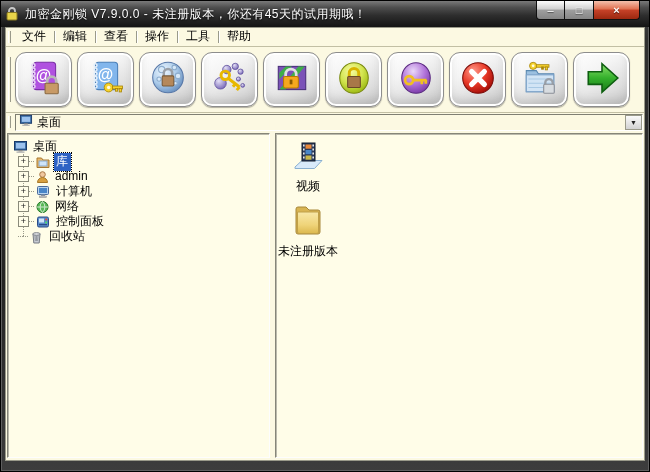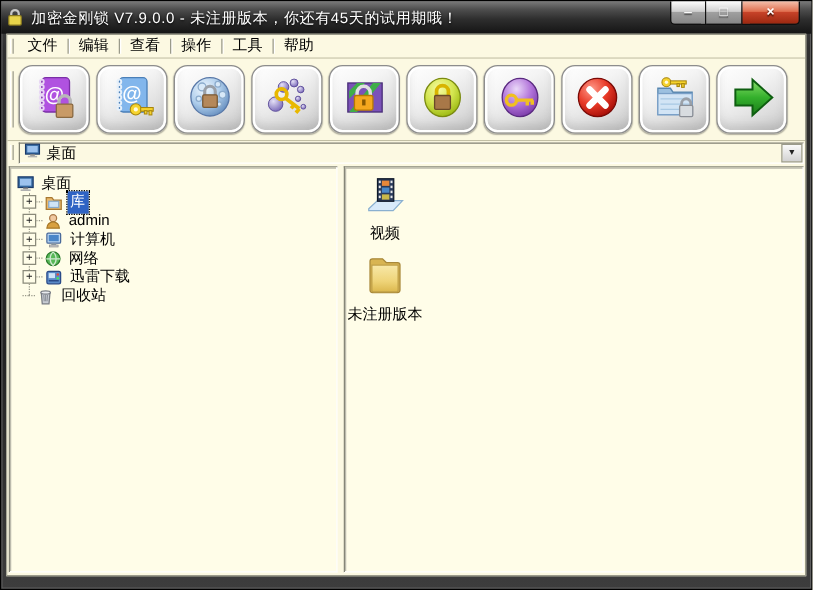--- a/index.html
+++ b/index.html
@@ -474,21 +474,21 @@
               <span class="stub"></span>
               <span class="t-icon">
                 <svg width="16" height="14" viewBox="0 0 14 14">
                   <rect x="1.5" y="2" width="11" height="10" rx="1.5" fill="#5a8ac8" stroke="#2a4a88"></rect>
                   <rect x="3" y="3.5" width="5" height="4" fill="#cfe4f8"></rect>
                   <circle cx="10.2" cy="4.5" r="1" fill="#e84a3a"></circle>
                   <circle cx="10.2" cy="7.5" r="1" fill="#4ae85a"></circle>
                   <rect x="3" y="9" width="8" height="1.2" fill="#2a4a88"></rect>
                 </svg>
               </span>
-              <span class="t-label">迅雷下载</span>
+              <span class="t-label">控制面板</span>
             </div>
 
             <div class="tree-row">
               <span class="no-expander stub"></span>
               <span class="stub"></span>
               <span class="t-icon">
                 <svg width="15" height="14" viewBox="0 0 14 14">
                   <path d="M3.5 4 h7 l-0.8 9 h-5.4 z" fill="#c8ccd4" stroke="#787c84"></path>
                   <ellipse cx="7" cy="4" rx="3.8" ry="1.3" fill="#e8eaee" stroke="#787c84"></ellipse>
                   <path d="M5.5 6 l0.4 5 M7 6 v5 M8.5 6 l-0.4 5" stroke="#8a8e96" stroke-width="0.8"></path>

